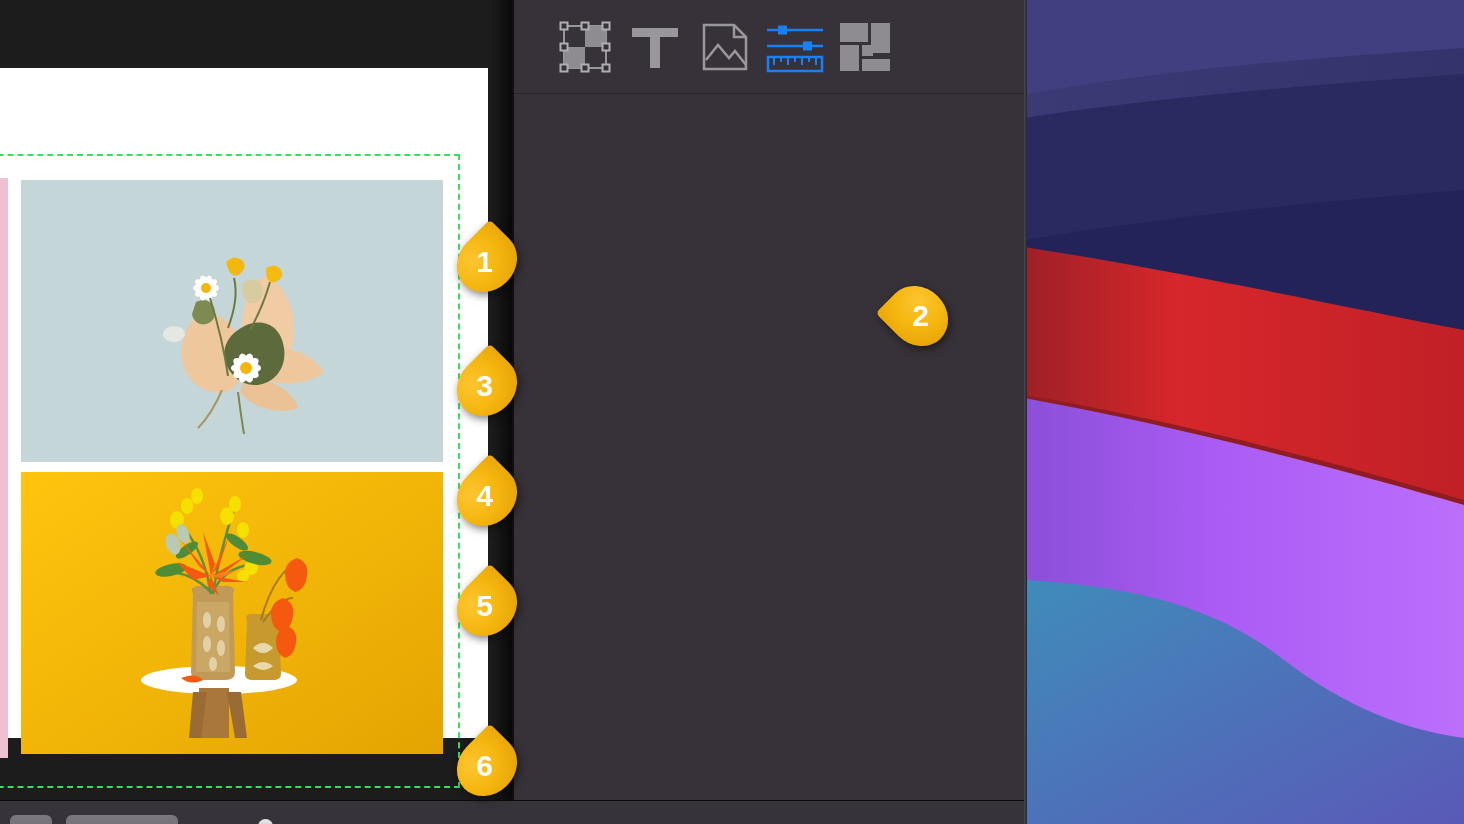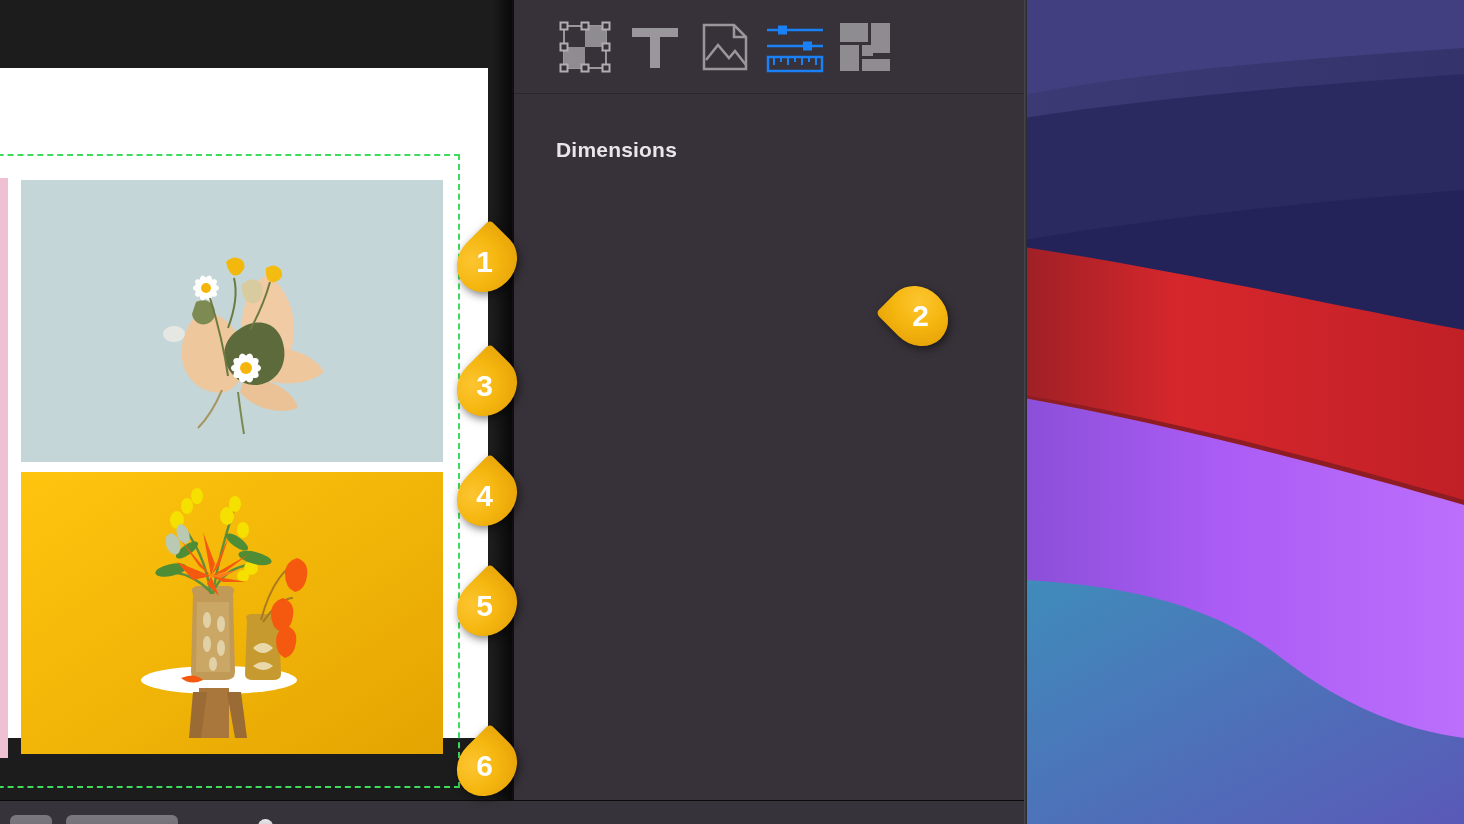--- a/index.html
+++ b/index.html
@@ -402,23 +402,20 @@
                 <rect x="33" y="3" width="19" height="30"></rect>
                 <rect x="2" y="25" width="19" height="26"></rect>
                 <rect x="24" y="25" width="11" height="11"></rect>
                 <rect x="24" y="39" width="28" height="12"></rect>
               </g>
             </svg>
           </span>
         </div>
       </div>
 
-      <div id="panel-body">
-        <div class="section-title">Dimensions</div>
-      </div>
 
     </div>
 
     <div id="panel-shadow"></div>
 
     <div id="bottom-bar">
       <div class="bb-btn" id="bb-btn-1"></div>
       <div class="bb-btn" id="bb-btn-2"></div>
       <div id="bb-knob"></div>
     </div>

